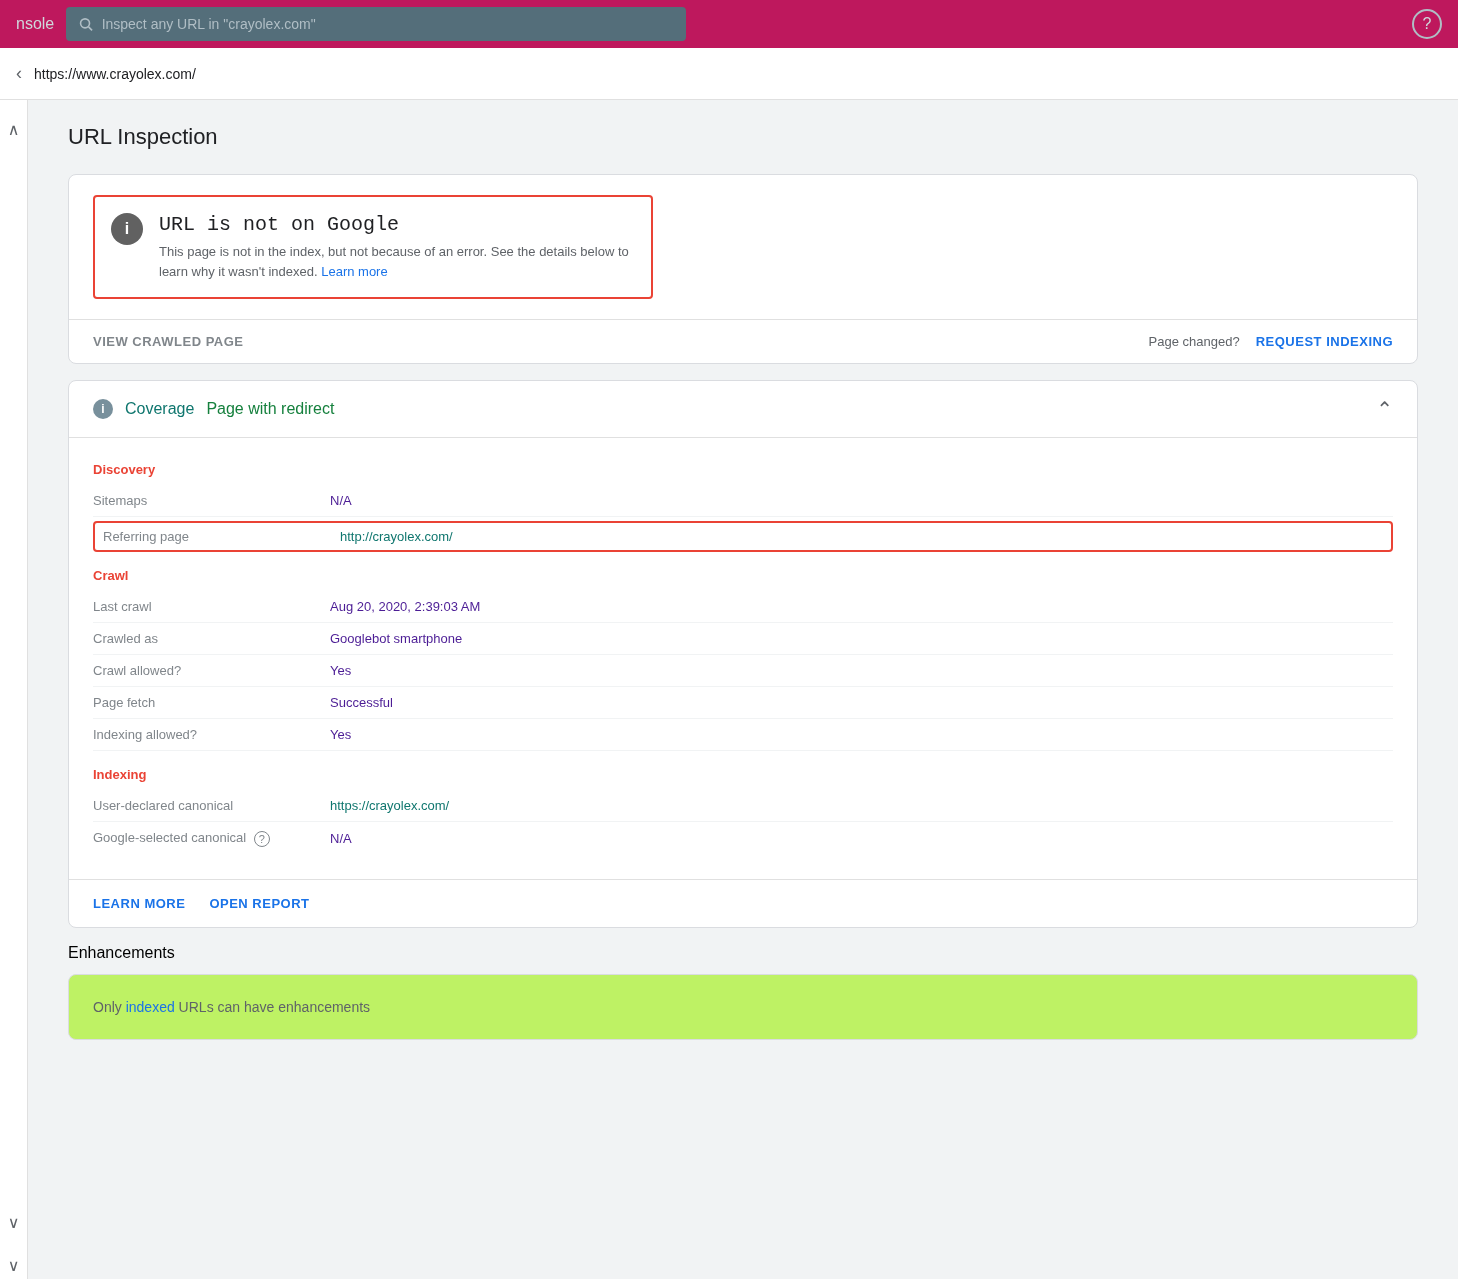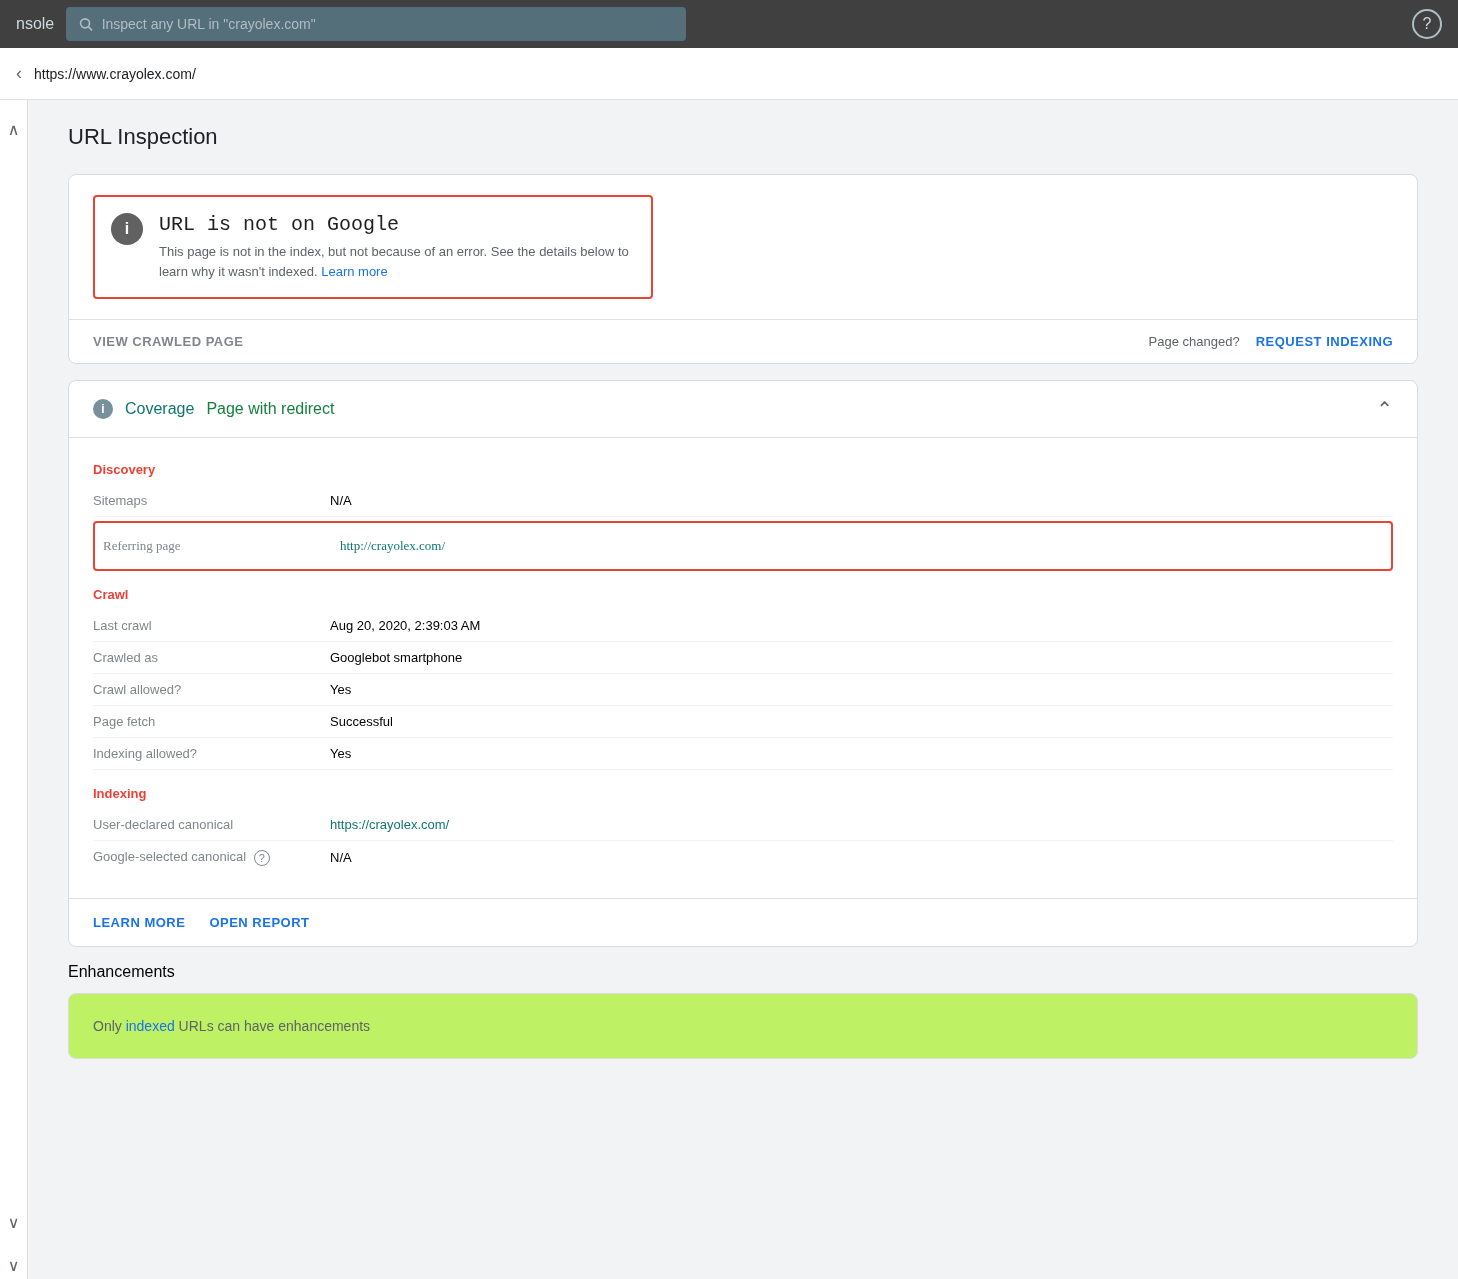--- a/index.html
+++ b/index.html
@@ -1,20 +1,20 @@
 <!DOCTYPE html>
 <html><head>
   <meta charset="utf-8">
   <style>
     * { box-sizing: border-box; margin: 0; padding: 0; }
     body { font-family: Arial, sans-serif; background: #f1f3f4; color: #202124; font-size: 14px; }
 
     
     .top-bar {
-      background: #404040;
+      background: #be185d;
       height: 48px;
       display: flex;
       align-items: center;
       padding: 0 16px;
       gap: 12px;
     }
     .top-bar-logo {
       color: #cfd8dc;
       font-size: 16px;
       font-weight: 500;
@@ -248,33 +248,32 @@
     }
     .data-row:last-child { border-bottom: none; }
     .data-label {
       width: 220px;
       font-size: 13px;
       color: #80868b;
       flex-shrink: 0;
     }
     .data-value {
       font-size: 13px;
-      color: #000000;
+      color: #4c1d95;
     }
     .data-value.link-value {
       color: #0f766e;
       cursor: pointer;
     }
 
     .referring-row-highlight {
       border: 2px solid #ea4335;
       border-radius: 4px;
-      padding: 15px 8px;
+      padding: 6px 8px;
       margin: 4px 0;
-      font-family: Liberation Serif, serif;
     }
 
     .question-icon {
       display: inline-flex;
       align-items: center;
       justify-content: center;
       width: 16px;
       height: 16px;
       border-radius: 50%;
       border: 1px solid #80868b;

